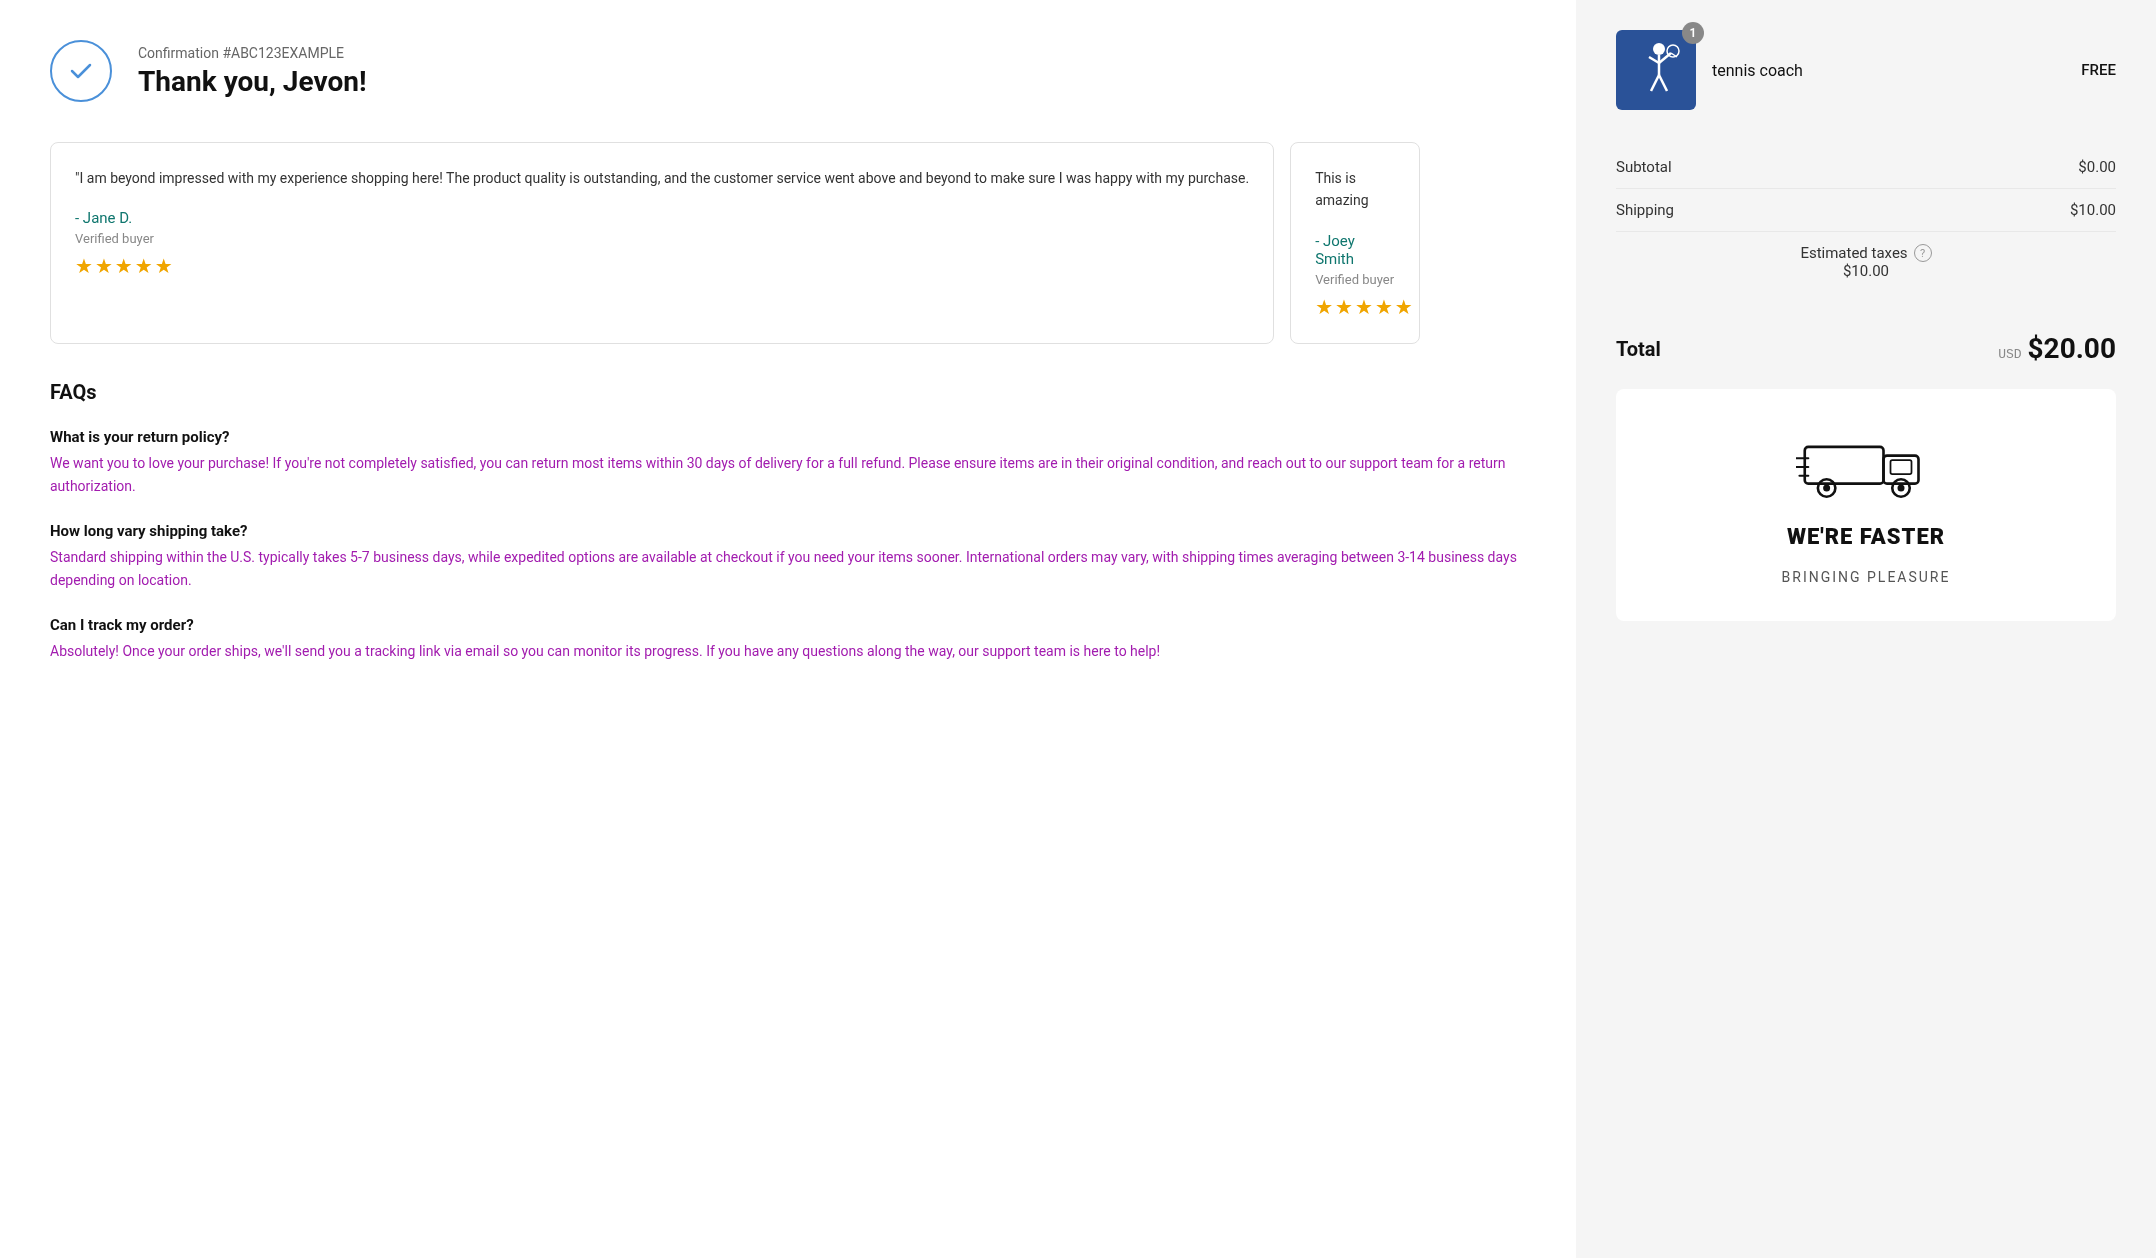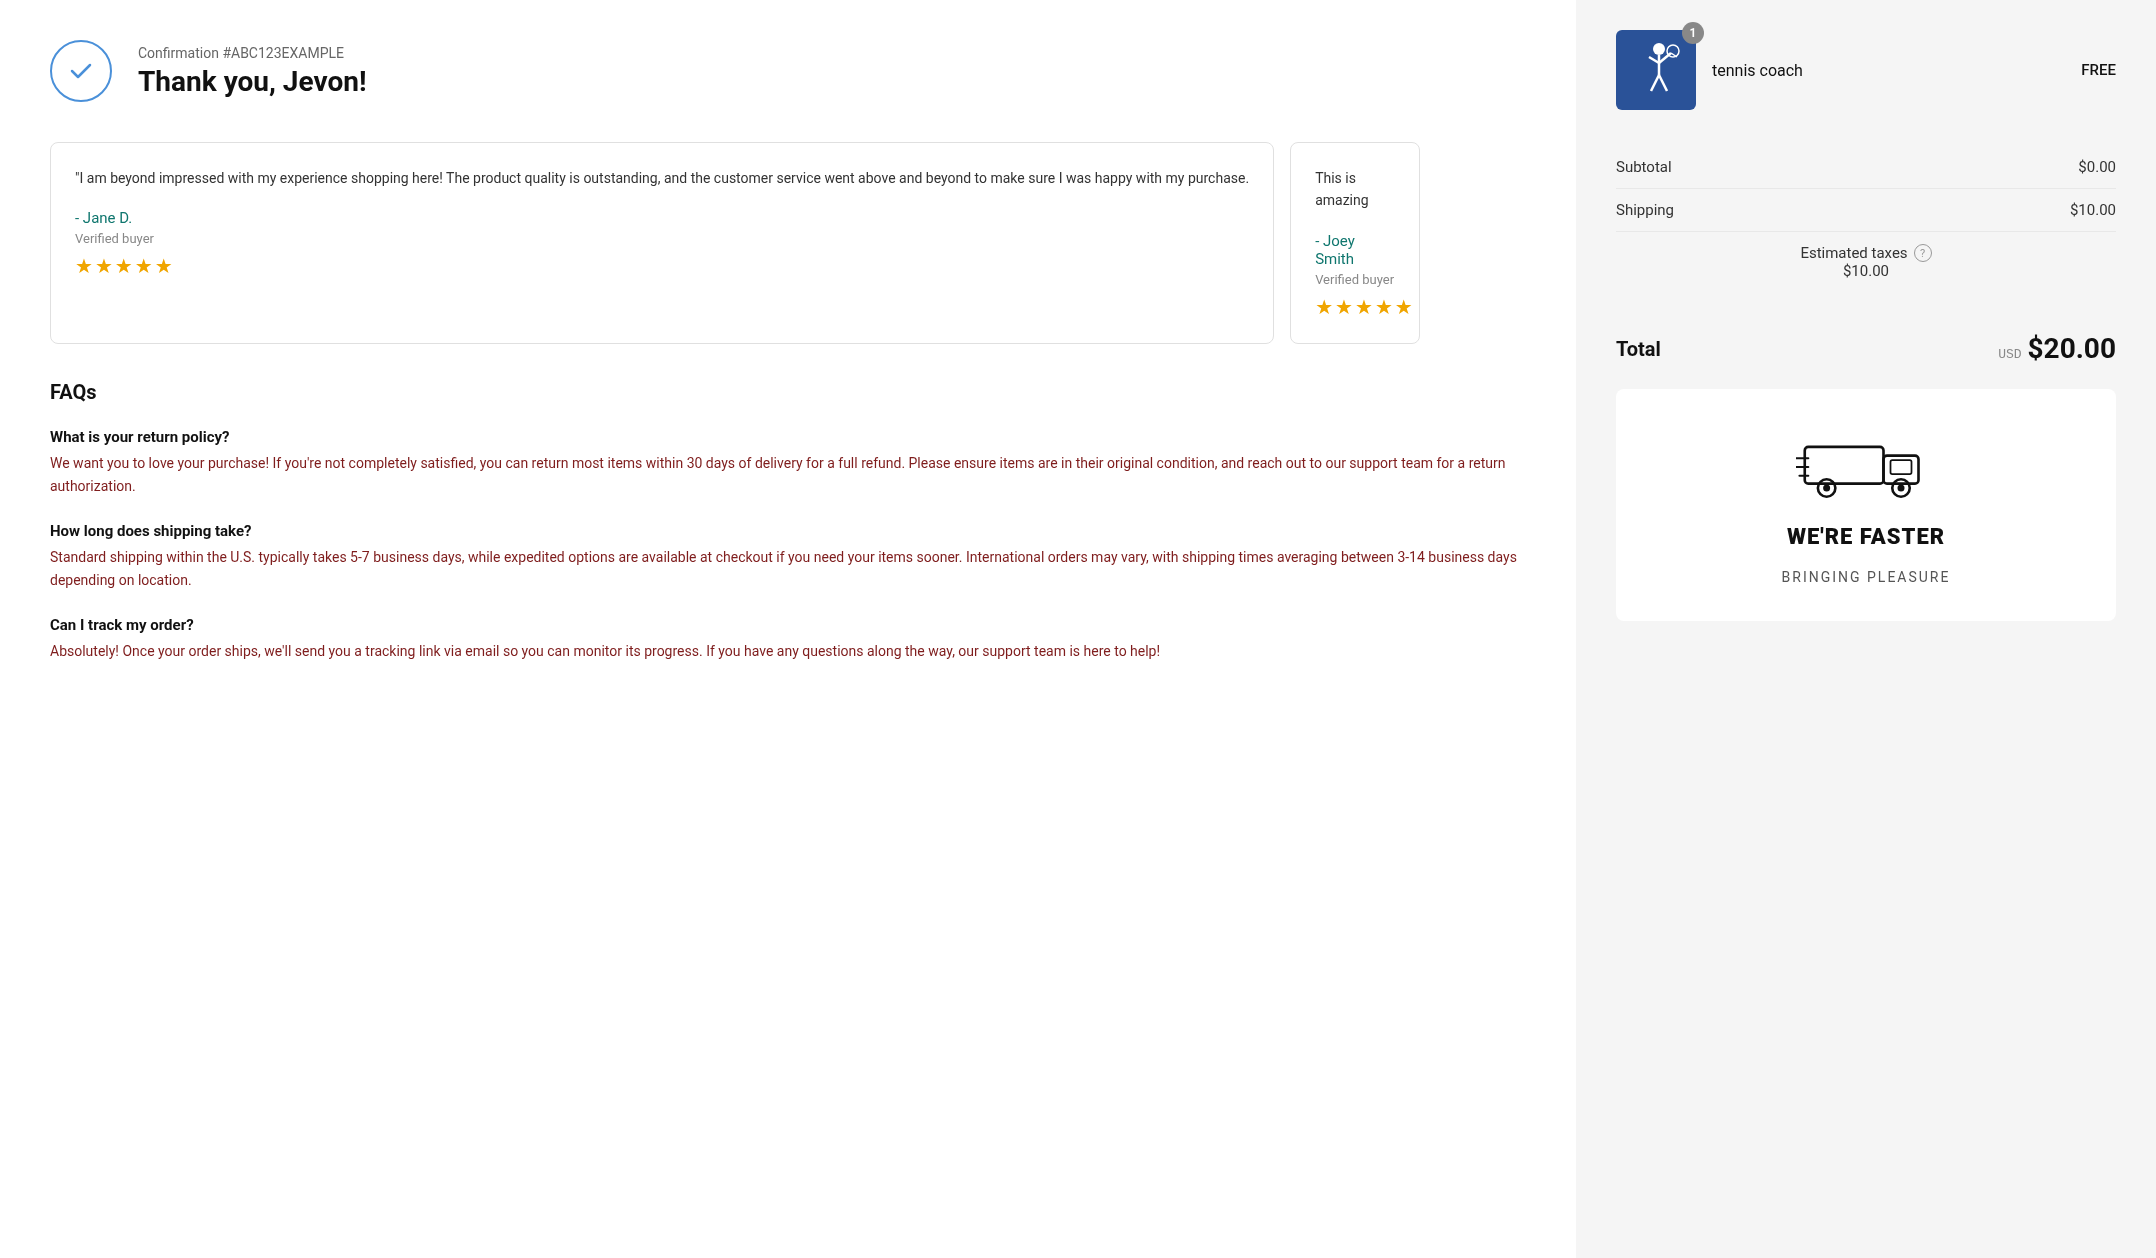--- a/index.html
+++ b/index.html
@@ -105,21 +105,21 @@
       margin-bottom: 24px;
     }
     .faq-question {
       font-size: 15px;
       font-weight: 700;
       color: #111;
       margin-bottom: 6px;
     }
     .faq-answer {
       font-size: 14px;
-      color: #7f1d1d;
+      color: #a21caf;
       line-height: 1.65;
     }
 
     
     .product-row {
       display: flex;
       align-items: center;
       gap: 16px;
       margin-bottom: 36px;
       position: relative;
@@ -296,21 +296,21 @@
 
   <div class="faqs-section">
     <h2>FAQs</h2>
 
     <div class="faq-item">
       <div class="faq-question">What is your return policy?</div>
       <div class="faq-answer">We want you to love your purchase! If you're not completely satisfied, you can return most items within 30 days of delivery for a full refund. Please ensure items are in their original condition, and reach out to our support team for a return authorization.</div>
     </div>
 
     <div class="faq-item">
-      <div class="faq-question">How long does shipping take?</div>
+      <div class="faq-question">How long vary shipping take?</div>
       <div class="faq-answer">Standard shipping within the U.S. typically takes 5-7 business days, while expedited options are available at checkout if you need your items sooner. International orders may vary, with shipping times averaging between 3-14 business days depending on location.</div>
     </div>
 
     <div class="faq-item">
       <div class="faq-question">Can I track my order?</div>
       <div class="faq-answer">Absolutely! Once your order ships, we'll send you a tracking link via email so you can monitor its progress. If you have any questions along the way, our support team is here to help!</div>
     </div>
   </div>
 
 </div>

